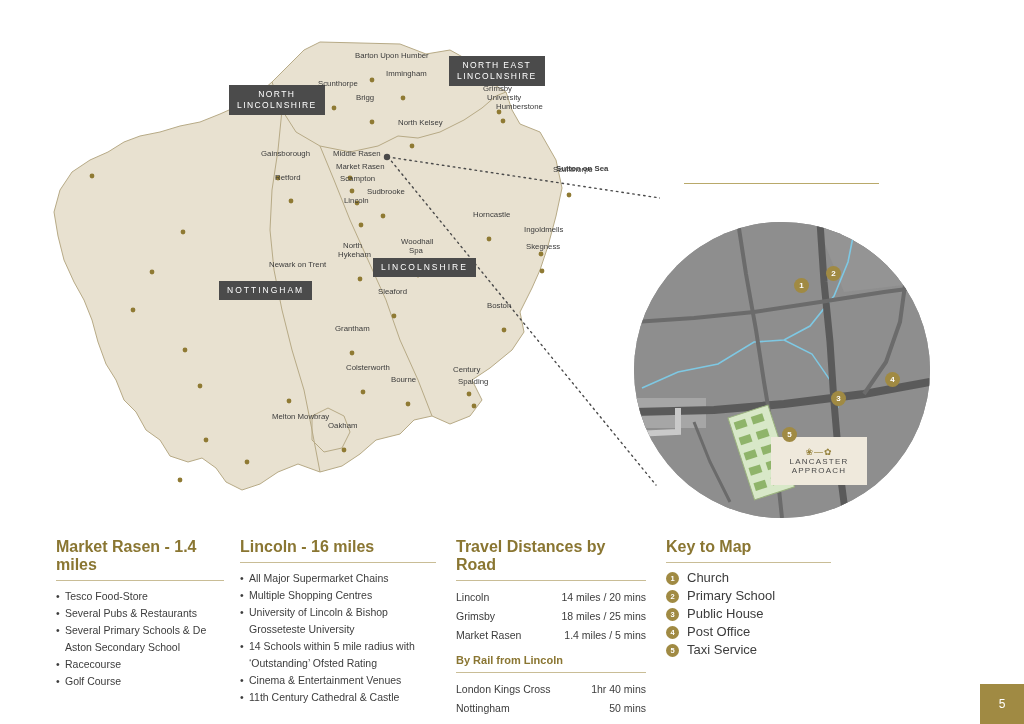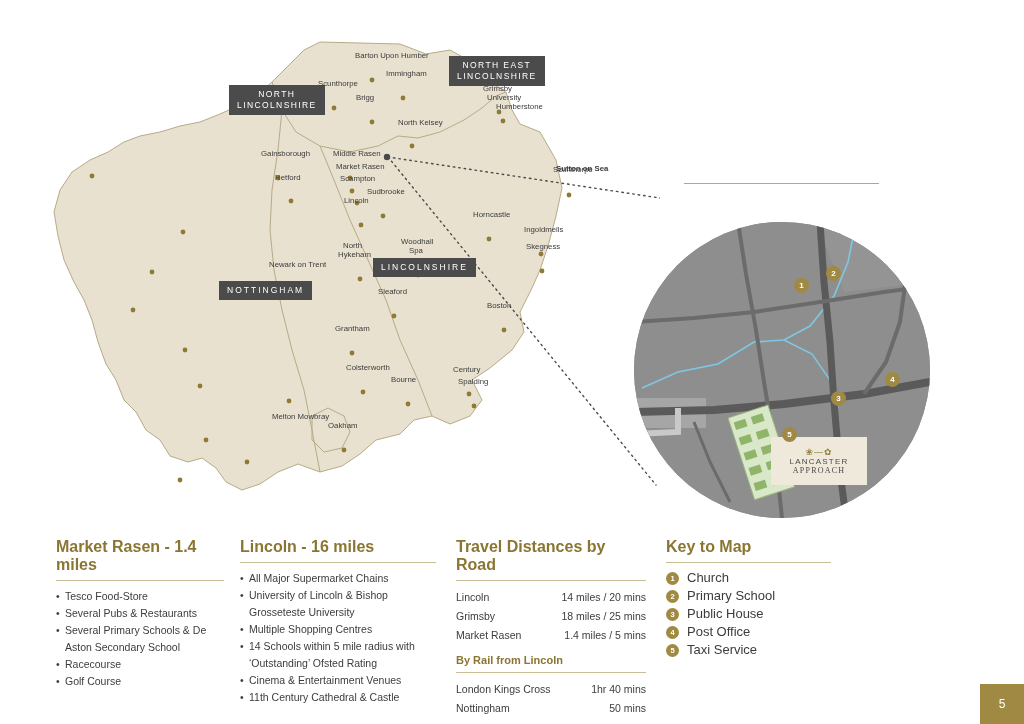--- a/index.html
+++ b/index.html
@@ -101,21 +101,20 @@
   }
   .lancaster-box .lb1 {
     font-size: 8px;
     letter-spacing: 1.2px;
     color: #4a4a4a;
   }
   .lancaster-box .lb2 {
     font-size: 8px;
     letter-spacing: 1.2px;
     color: #4a4a4a;
-    font-family: Liberation Serif, serif;
   }
   .lancaster-box .swirl {
     font-size: 9px;
     color: #96823c;
     line-height: 10px;
     letter-spacing: 1px;
   }
   .pin {
     position: absolute;
     width: 15px;
@@ -394,22 +393,22 @@
     <div class="bullet">Several Pubs &amp; Restaurants</div>
     <div class="bullet">Several Primary Schools &amp; De Aston Secondary School</div>
     <div class="bullet">Racecourse</div>
     <div class="bullet">Golf Course</div>
   </div>
 
   <div class="col" id="col-lincoln">
     <div class="col-title">Lincoln - 16 miles</div>
     <div class="col-rule"></div>
     <div class="bullet">All Major Supermarket Chains</div>
+    <div class="bullet">Multiple Shopping Centres</div>
     <div class="bullet">University of Lincoln &amp; Bishop Grosseteste University</div>
-    <div class="bullet">Multiple Shopping Centres</div>
     <div class="bullet">14 Schools within 5 mile radius with ‘Outstanding’ Ofsted Rating</div>
     <div class="bullet">Cinema &amp; Entertainment Venues</div>
     <div class="bullet">11th Century Cathedral &amp; Castle</div>
   </div>
 
   <div class="col" id="col-travel">
     <div class="col-title">Travel Distances by Road</div>
     <div class="col-rule"></div>
     <div class="dist-row">
       <span class="d-name">Lincoln</span>

